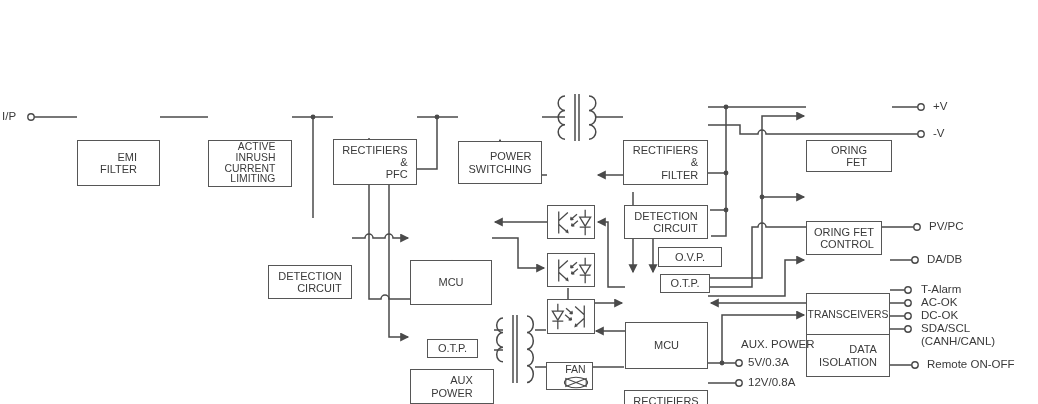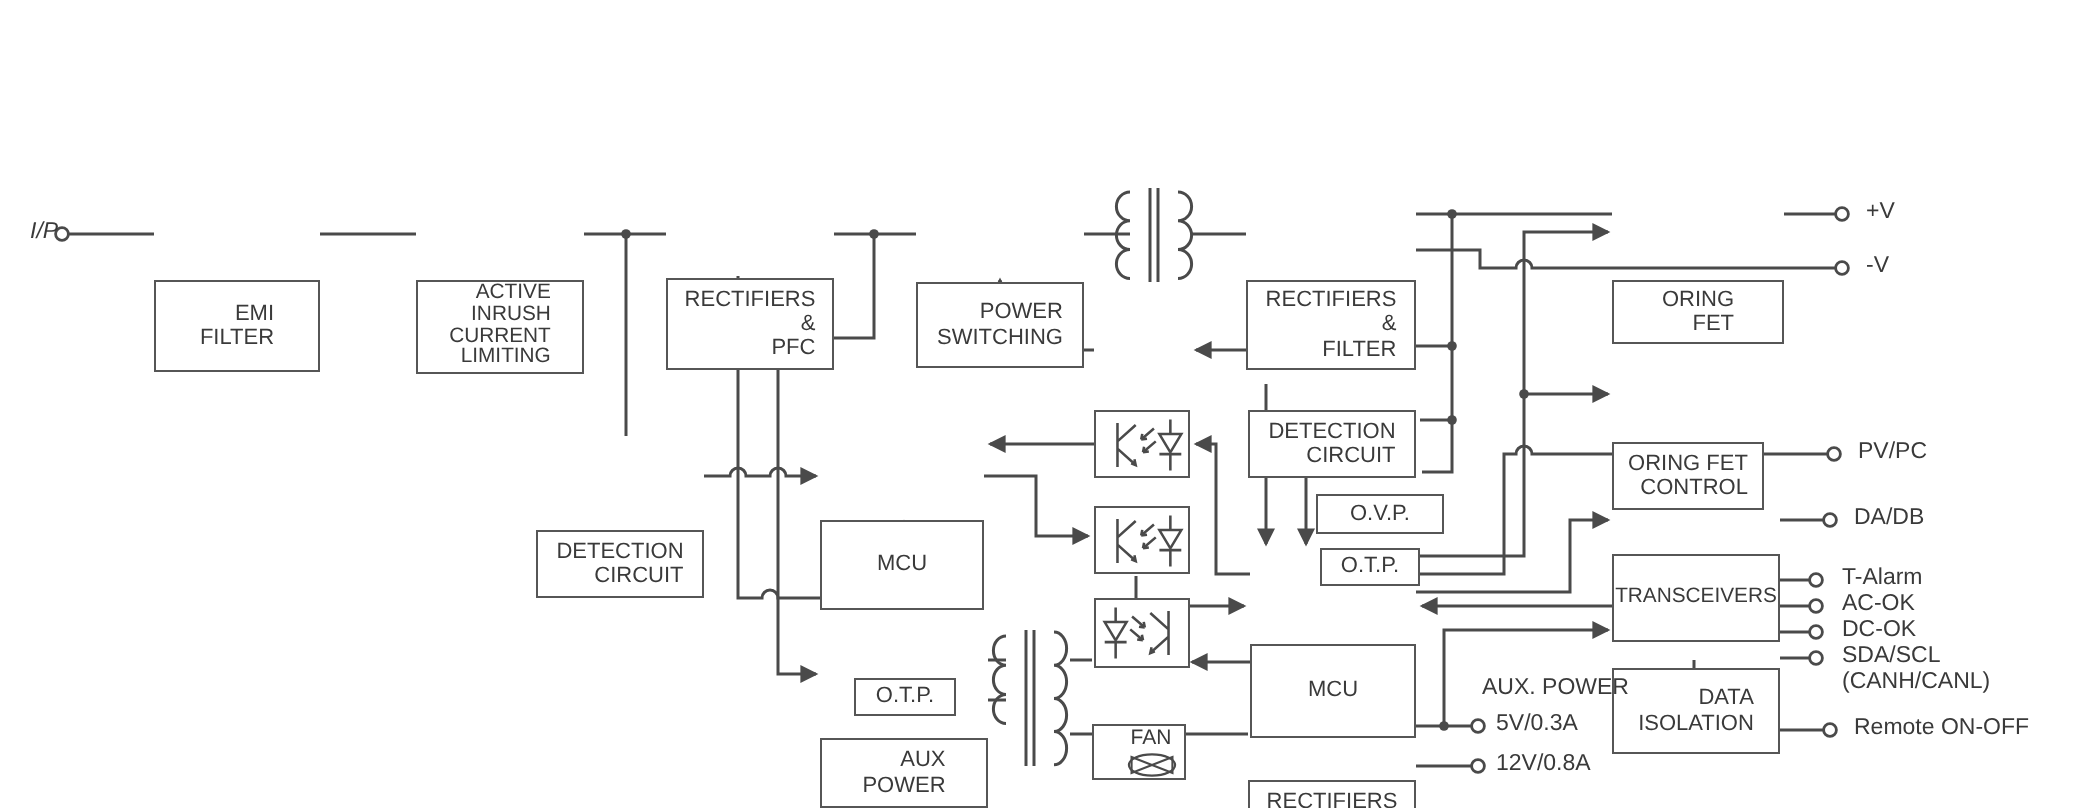--- a/index.html
+++ b/index.html
@@ -211,39 +211,39 @@
 
   <div class="box small" style="left:658px;top:200px;width:64px;height:20px;">O.V.P.</div>
 
   <div class="box small" style="left:660px;top:227px;width:50px;height:19px;">O.T.P.</div>
 
   <div class="box" style="left:625px;top:275px;width:83px;height:47px;">MCU</div>
 
   <div class="box" style="left:806px;top:174px;width:76px;height:34px;">ORING FET
 CONTROL</div>
 
-  <div class="box tiny" style="left:806px;top:230px;width:84px;height:44px;">TRANSCEIVERS</div>
+  <div class="box tiny" style="left:806px;top:246px;width:84px;height:44px;">TRANSCEIVERS</div>
 
   <div class="box" style="left:806px;top:287px;width:84px;height:43px;">DATA
 ISOLATION</div>
 
   <div class="box" id="fan-box" style="left:546px;top:315px;width:47px;height:28px;padding-left:12px;">
     <span>FAN</span>
     <svg class="fansvg" width="40" height="13" viewBox="0 0 45 14" fill="none" stroke="#4a4a4a" stroke-width="1.2">
       <ellipse cx="22.5" cy="7" rx="13" ry="6"></ellipse>
       <path d="M11,2.5 L22.5,7 L11,11.5 Z"></path>
       <path d="M34,2.5 L22.5,7 L34,11.5 Z"></path>
     </svg>
   </div>
 
   <div class="box" style="left:624px;top:343px;width:84px;height:46px;">RECTIFIERS
 &amp;
 FILTER</div>
 
-  <div class="lbl" style="left:15px;top:110px;font-style:italic;">I/P</div>
+  <div class="lbl" style="left:2px;top:110px;">I/P</div>
   <div class="lbl" style="left:933px;top:100px;">+V</div>
   <div class="lbl" style="left:933px;top:127px;">-V</div>
   <div class="lbl" style="left:929px;top:220px;">PV/PC</div>
   <div class="lbl" style="left:927px;top:253px;">DA/DB</div>
   <div class="lbl" style="left:921px;top:283px;">T-Alarm</div>
   <div class="lbl" style="left:921px;top:296px;">AC-OK</div>
   <div class="lbl" style="left:921px;top:309px;">DC-OK</div>
   <div class="lbl" style="left:921px;top:322px;">SDA/SCL</div>
   <div class="lbl" style="left:921px;top:335px;">(CANH/CANL)</div>
   <div class="lbl" style="left:927px;top:358px;">Remote ON-OFF</div>

